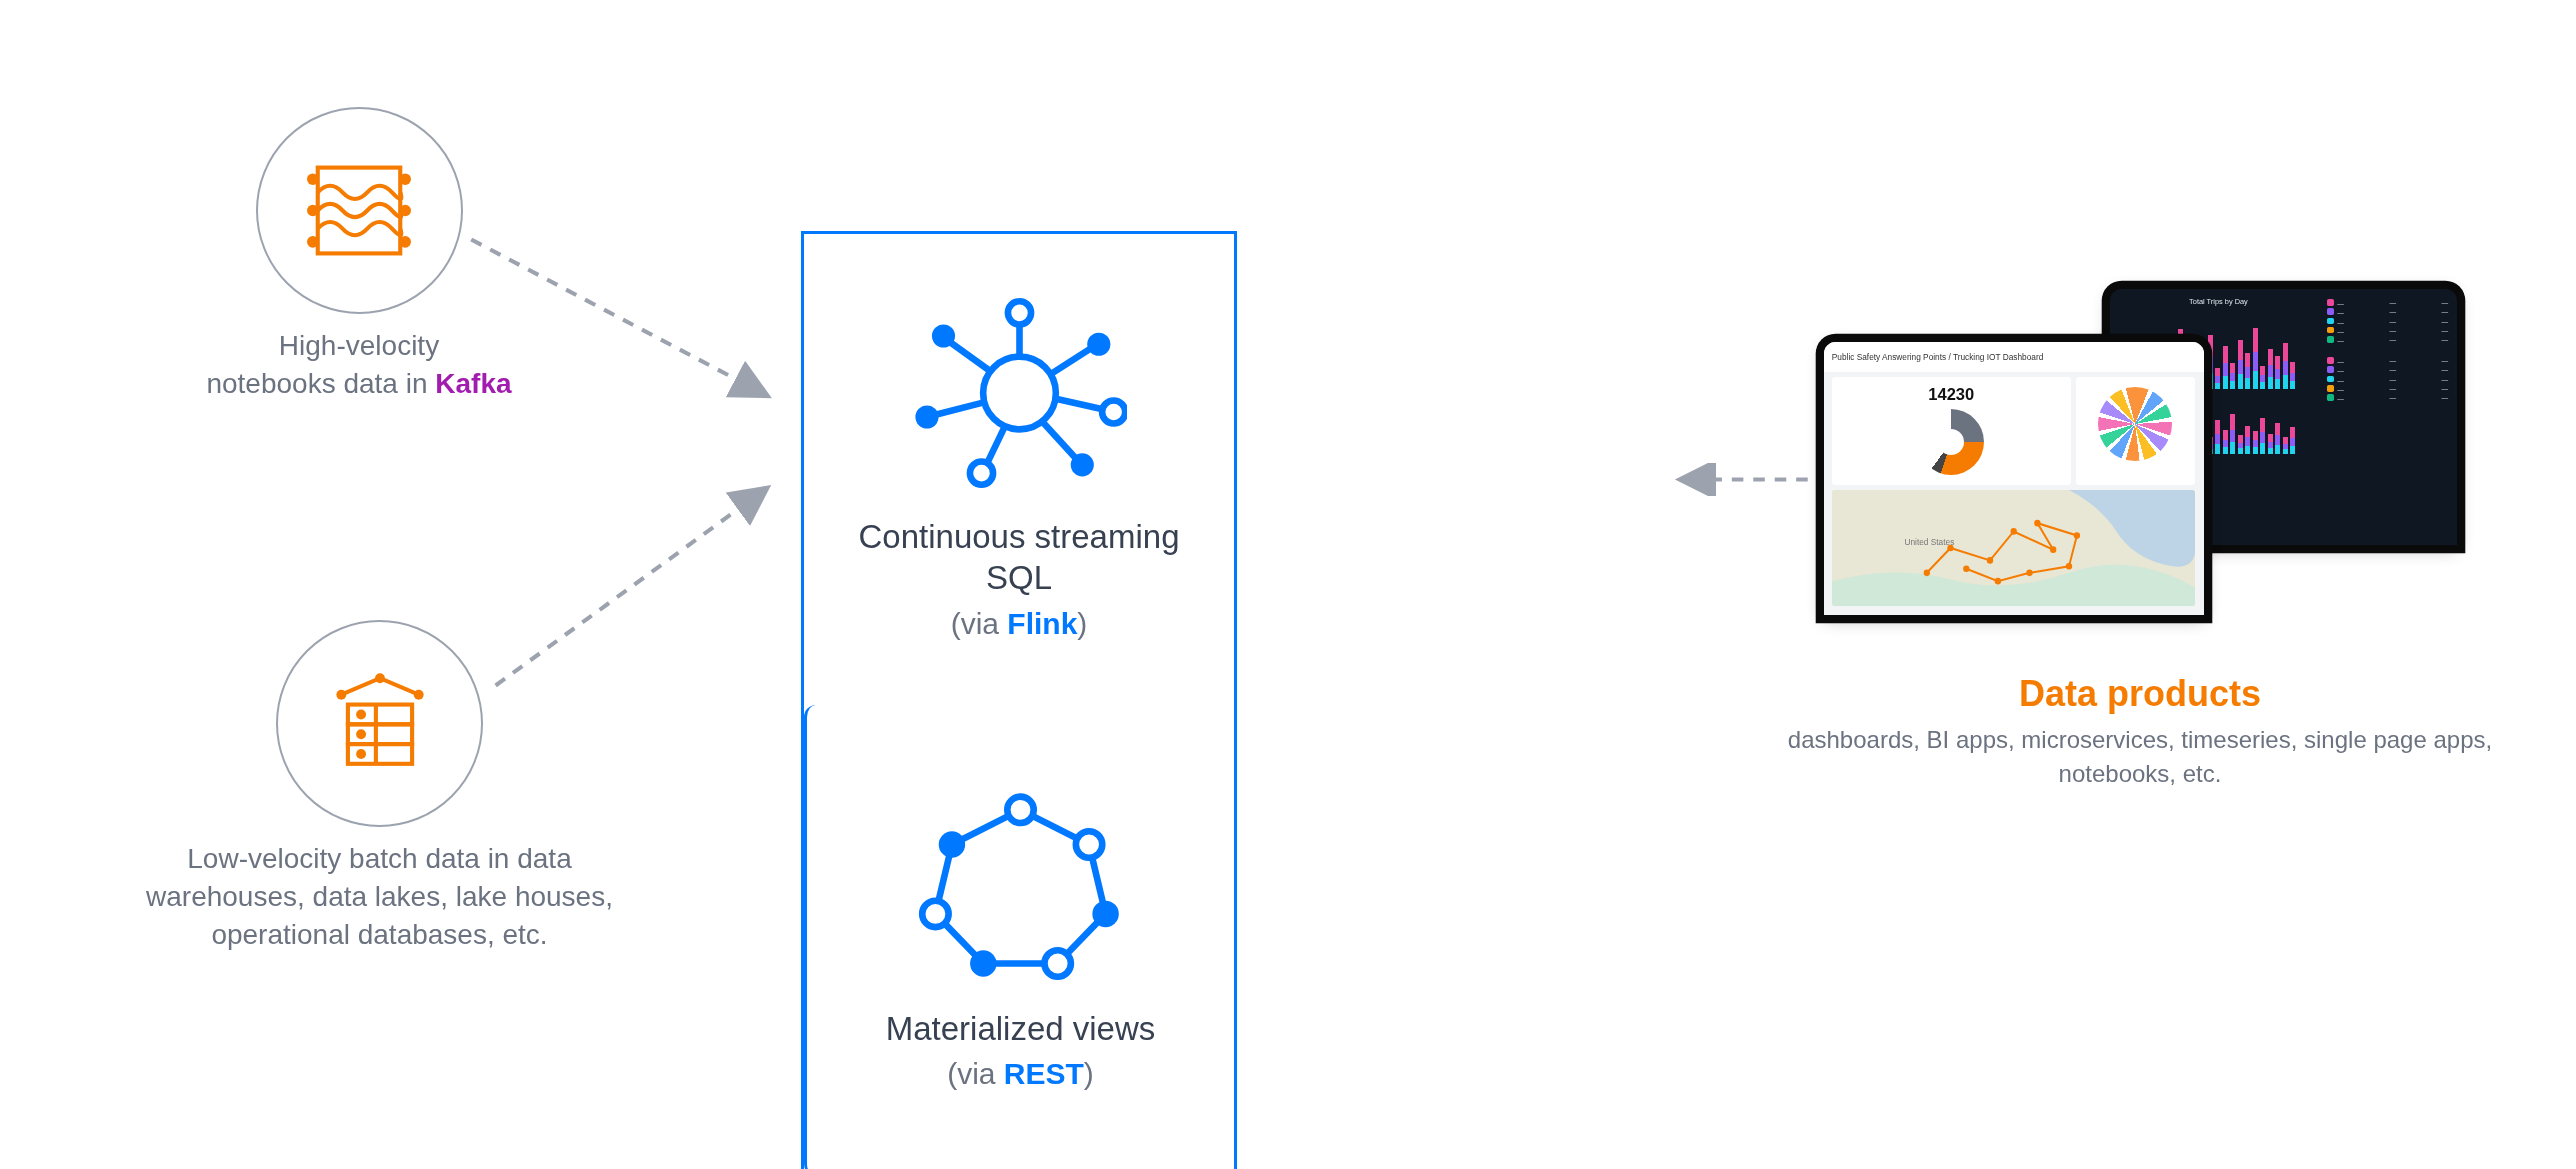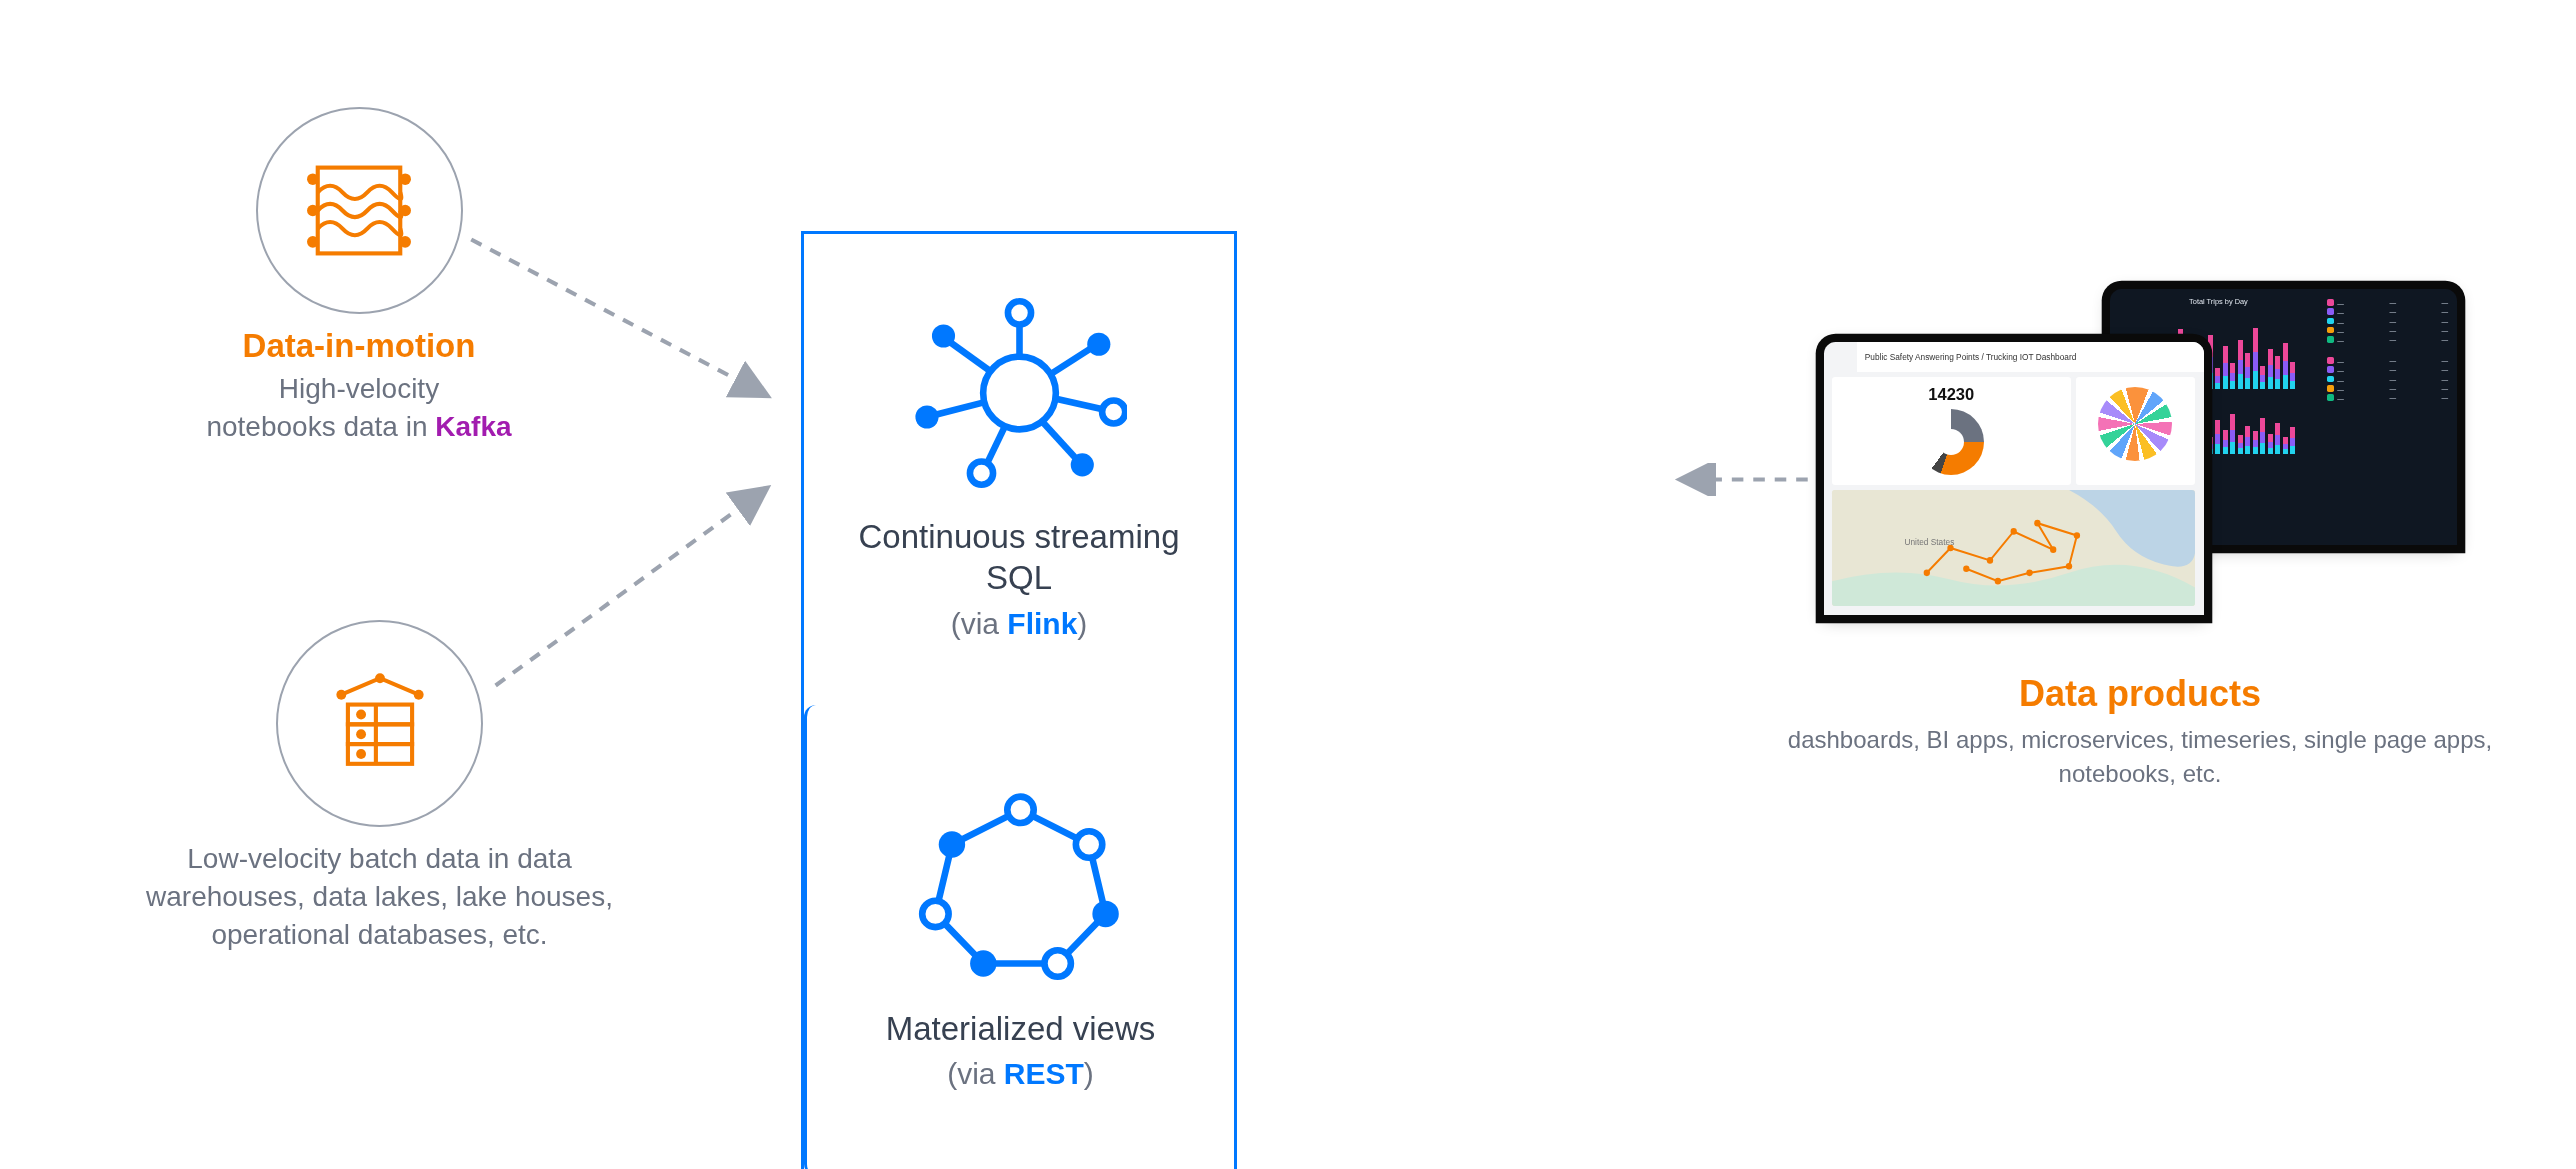--- a/index.html
+++ b/index.html
@@ -85,21 +85,21 @@
   .laptop-front {
     left: 0; top: 53px;
     width: 380px; height: 273px;
     background: #f3f4f6;
   }
   .laptop-front::after {
     content:"";
     position:absolute; left:-6.6px; right:-6.6px; bottom:-13.2px; height:13.2px;
     background:#222; border-radius:0 0 10px 10px;
   }
-  .lfront-header { background:#fff; height:30px; display:flex; align-items:center; padding:0 8.3px; font-size:8.3px; color:#333;margin-left:33px; }
+  .lfront-header { background:#fff; height:30px; display:flex; align-items:center; padding:0 8.3px; font-size:8.3px; color:#333; }
   .lfront-body { display:grid; grid-template-columns: 2fr 1fr; gap:5px; padding:5px 8.3px; }
   .card { background:#fff; border-radius:3.3px; padding:5px; font-size:6.6px; color:#666; }
   .bignum { font-size:16.5px; font-weight:600; color:#111; text-align:center; margin-top:3.3px;}
   .donut {
     width:66px; height:66px; border-radius:50%;
     background: conic-gradient(#6b7280 0 25%, #f57c00 0 55%, #444 0 60%, transparent 0);
     margin: 5px auto; position:relative;
   }
   .donut::after { content:""; position:absolute; inset:20px; background:#fff; border-radius:50%; }
   .sunburst {
@@ -148,21 +148,20 @@
       <g fill="#f57c00">
         <circle cx="14" cy="22" r="7"></circle>
           <circle cx="126" cy="22" r="7"></circle>
         <circle cx="14" cy="60" r="7"></circle>
           <circle cx="126" cy="60" r="7"></circle>
         <circle cx="14" cy="98" r="7"></circle>
           <circle cx="126" cy="98" r="7"></circle>
       </g>
     </svg>
   </div>
-  <div class="source-title orange">Data-in-motion</div>
   <div class="source-desc gray">
     <span>High-velocity</span><br>
     <span>notebooks data in </span><span class="bold">Kafka</span>
   </div>
 </div>
 
 <div class="source" style="left:107px; top:620px; width:545px;">
   <div class="source-icon-circle">
     <svg width="124" height="107" viewBox="0 0 150 130">
       <g stroke="#f57c00" stroke-width="5" fill="none">

